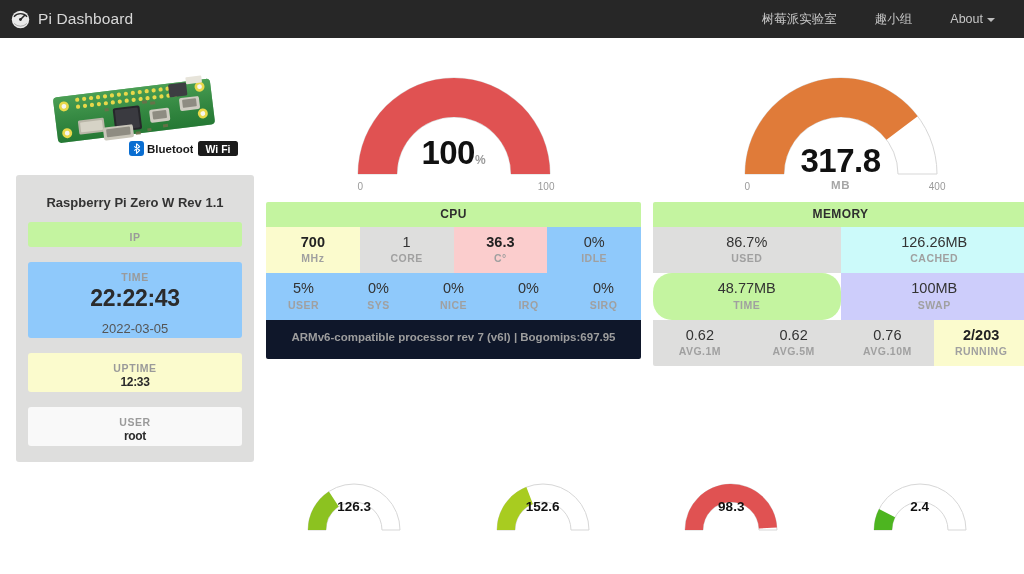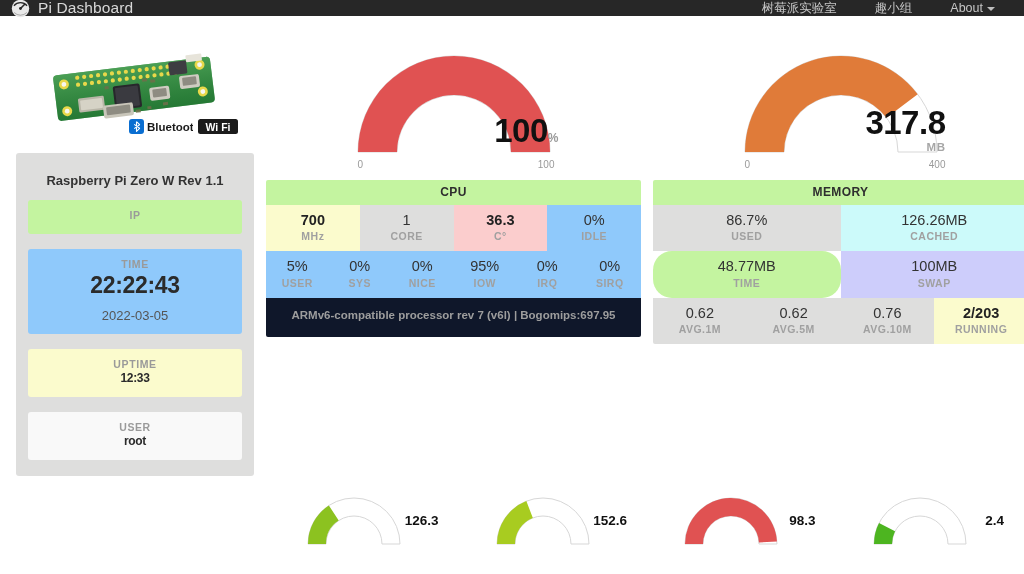--- a/index.html
+++ b/index.html
@@ -6,21 +6,21 @@
   * { box-sizing: border-box; margin: 0; padding: 0; }
   html, body {
     width: 1024px; height: 574px;
     background: #ffffff;
     font-family: "Liberation Sans", "DejaVu Sans", sans-serif;
     overflow: hidden;
   }
 
   
   .navbar {
-    height: 16px;
+    height: 38px;
     background: #272727;
     display: flex;
     align-items: center;
     padding: 0 14px 0 11px;
     position: relative;
   }
   .brand { display: flex; align-items: center; gap: 8px; }
   .brand-logo { width: 19px; height: 19px; display: block; }
   .brand-text {
     color: #d8d8d8;
@@ -81,21 +81,21 @@
   .sidebar-title {
     text-align: center;
     font-size: 13px;
     font-weight: bold;
     color: #333;
     padding: 6px 0 12px 0;
   }
   .info-box {
     border-radius: 3px;
     text-align: center;
-    padding: 9px 4px 11px 4px;
+    padding: 9px 4px 2px 4px;
     margin-bottom: 15px;
   }
   .info-box:last-child { margin-bottom: 0; }
   .info-label {
     font-size: 10.5px;
     color: #9a9a9a;
     letter-spacing: .6px;
     font-weight: bold;
     margin-bottom: 2px;
   }
@@ -123,21 +123,21 @@
     display: flex;
     justify-content: center;
     align-items: flex-start;
     padding-top: 16px;
   }
   .gauge { position: relative; }
   .gauge svg { display: block; overflow: visible; }
   .gauge-center {
     position: absolute;
     left: 0; right: 0;
-    text-align: right;
+    text-align: center;
     pointer-events: none;
   }
   .bg-value { font-size: 33px; font-weight: bold; color: #111; letter-spacing: -.5px; }
   .bg-unit  { font-size: 12px; color: #9b9b9b; font-weight: bold; }
   .bg-unit-block { font-size: 11.5px; color: #a6a6a6; font-weight: bold; letter-spacing: .5px; margin-top: -1px; }
   .gauge-tick {
     position: absolute;
     font-size: 10px;
     color: #9a9a9a;
   }
@@ -404,44 +404,40 @@
         </div>
         <div class="cell c-blue">
           <div class="cell-v">0%</div>
           <div class="cell-l">SYS</div>
         </div>
         <div class="cell c-blue">
           <div class="cell-v">0%</div>
           <div class="cell-l">NICE</div>
         </div>
         <div class="cell c-blue">
-          <div class="cell-v">95%</div>
-          <div class="cell-l">IOW</div>
-        </div>
-        <div class="cell c-blue">
           <div class="cell-v">0%</div>
           <div class="cell-l">IRQ</div>
         </div>
         <div class="cell c-blue">
           <div class="cell-v">0%</div>
           <div class="cell-l">SIRQ</div>
         </div>
       </div>
       <div class="panel-foot">ARMv6-compatible processor rev 7 (v6l) | Bogomips:697.95</div>
     </div>
   </div>
 
   <div class="col-right">
     <div class="big-gauge-wrap">
       <div class="gauge" style="width:210px;height:128px;">
         <svg width="210" height="112" viewBox="0 0 210 112">
           <path id="mem-track" d="M9 105.99999999999999 A96 96 0 0 1 201 106 L162 106 A57 57 0 0 0 48 106 Z" fill="#ffffff" stroke="#d7d7d7" stroke-width="1"></path>
           <path id="mem-fill" d="M9 105.99999999999999 A96 96 0 0 1 181.67909130424943 48.239139923694175 L150.52821046189808 71.70448932969342 A57 57 0 0 0 48 106 Z" fill="#e07b39"></path>
         </svg>
-        <div class="gauge-center" style="top:58px;">
+        <div class="gauge-center" style="top:74px;">
           <div class="bg-value">317.8</div>
           <div class="bg-unit-block">MB</div>
         </div>
         <div class="gauge-tick" style="left:9px;top:113px;">0</div>
         <div class="gauge-tick" style="right:0px;top:113px;">400</div>
       </div>
     </div>
 
     <div class="panel">
       <div class="panel-head">MEMORY</div>

